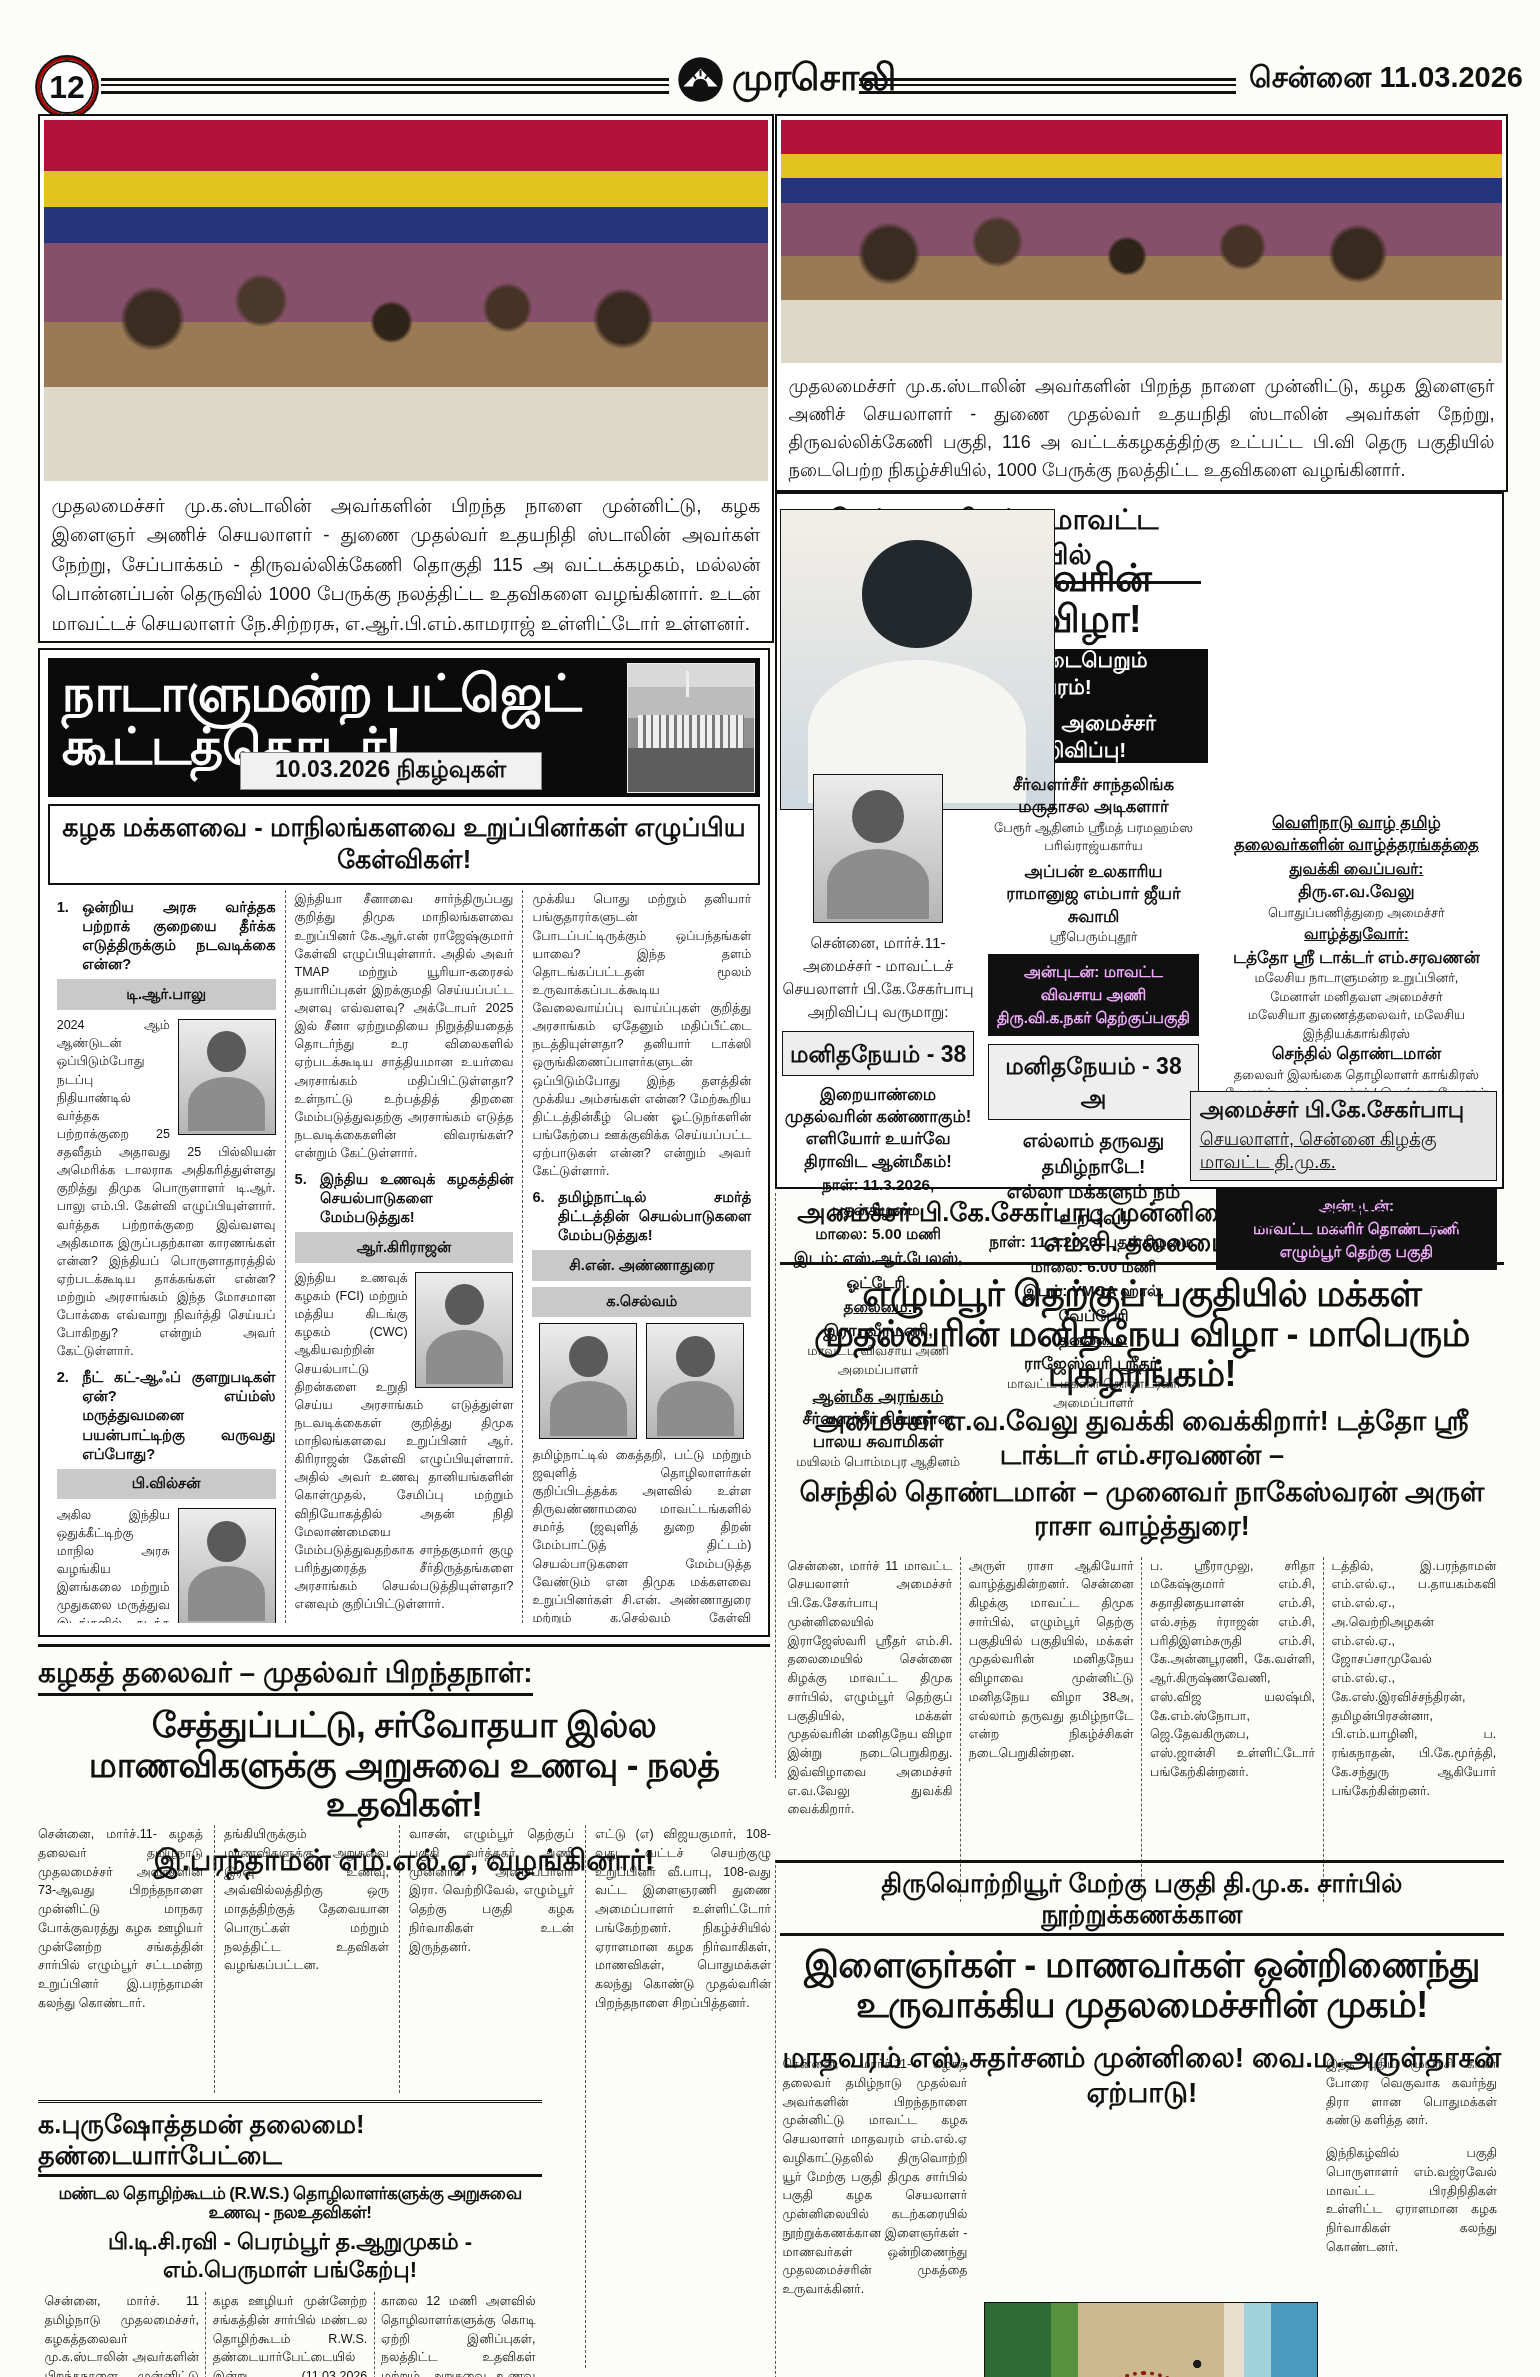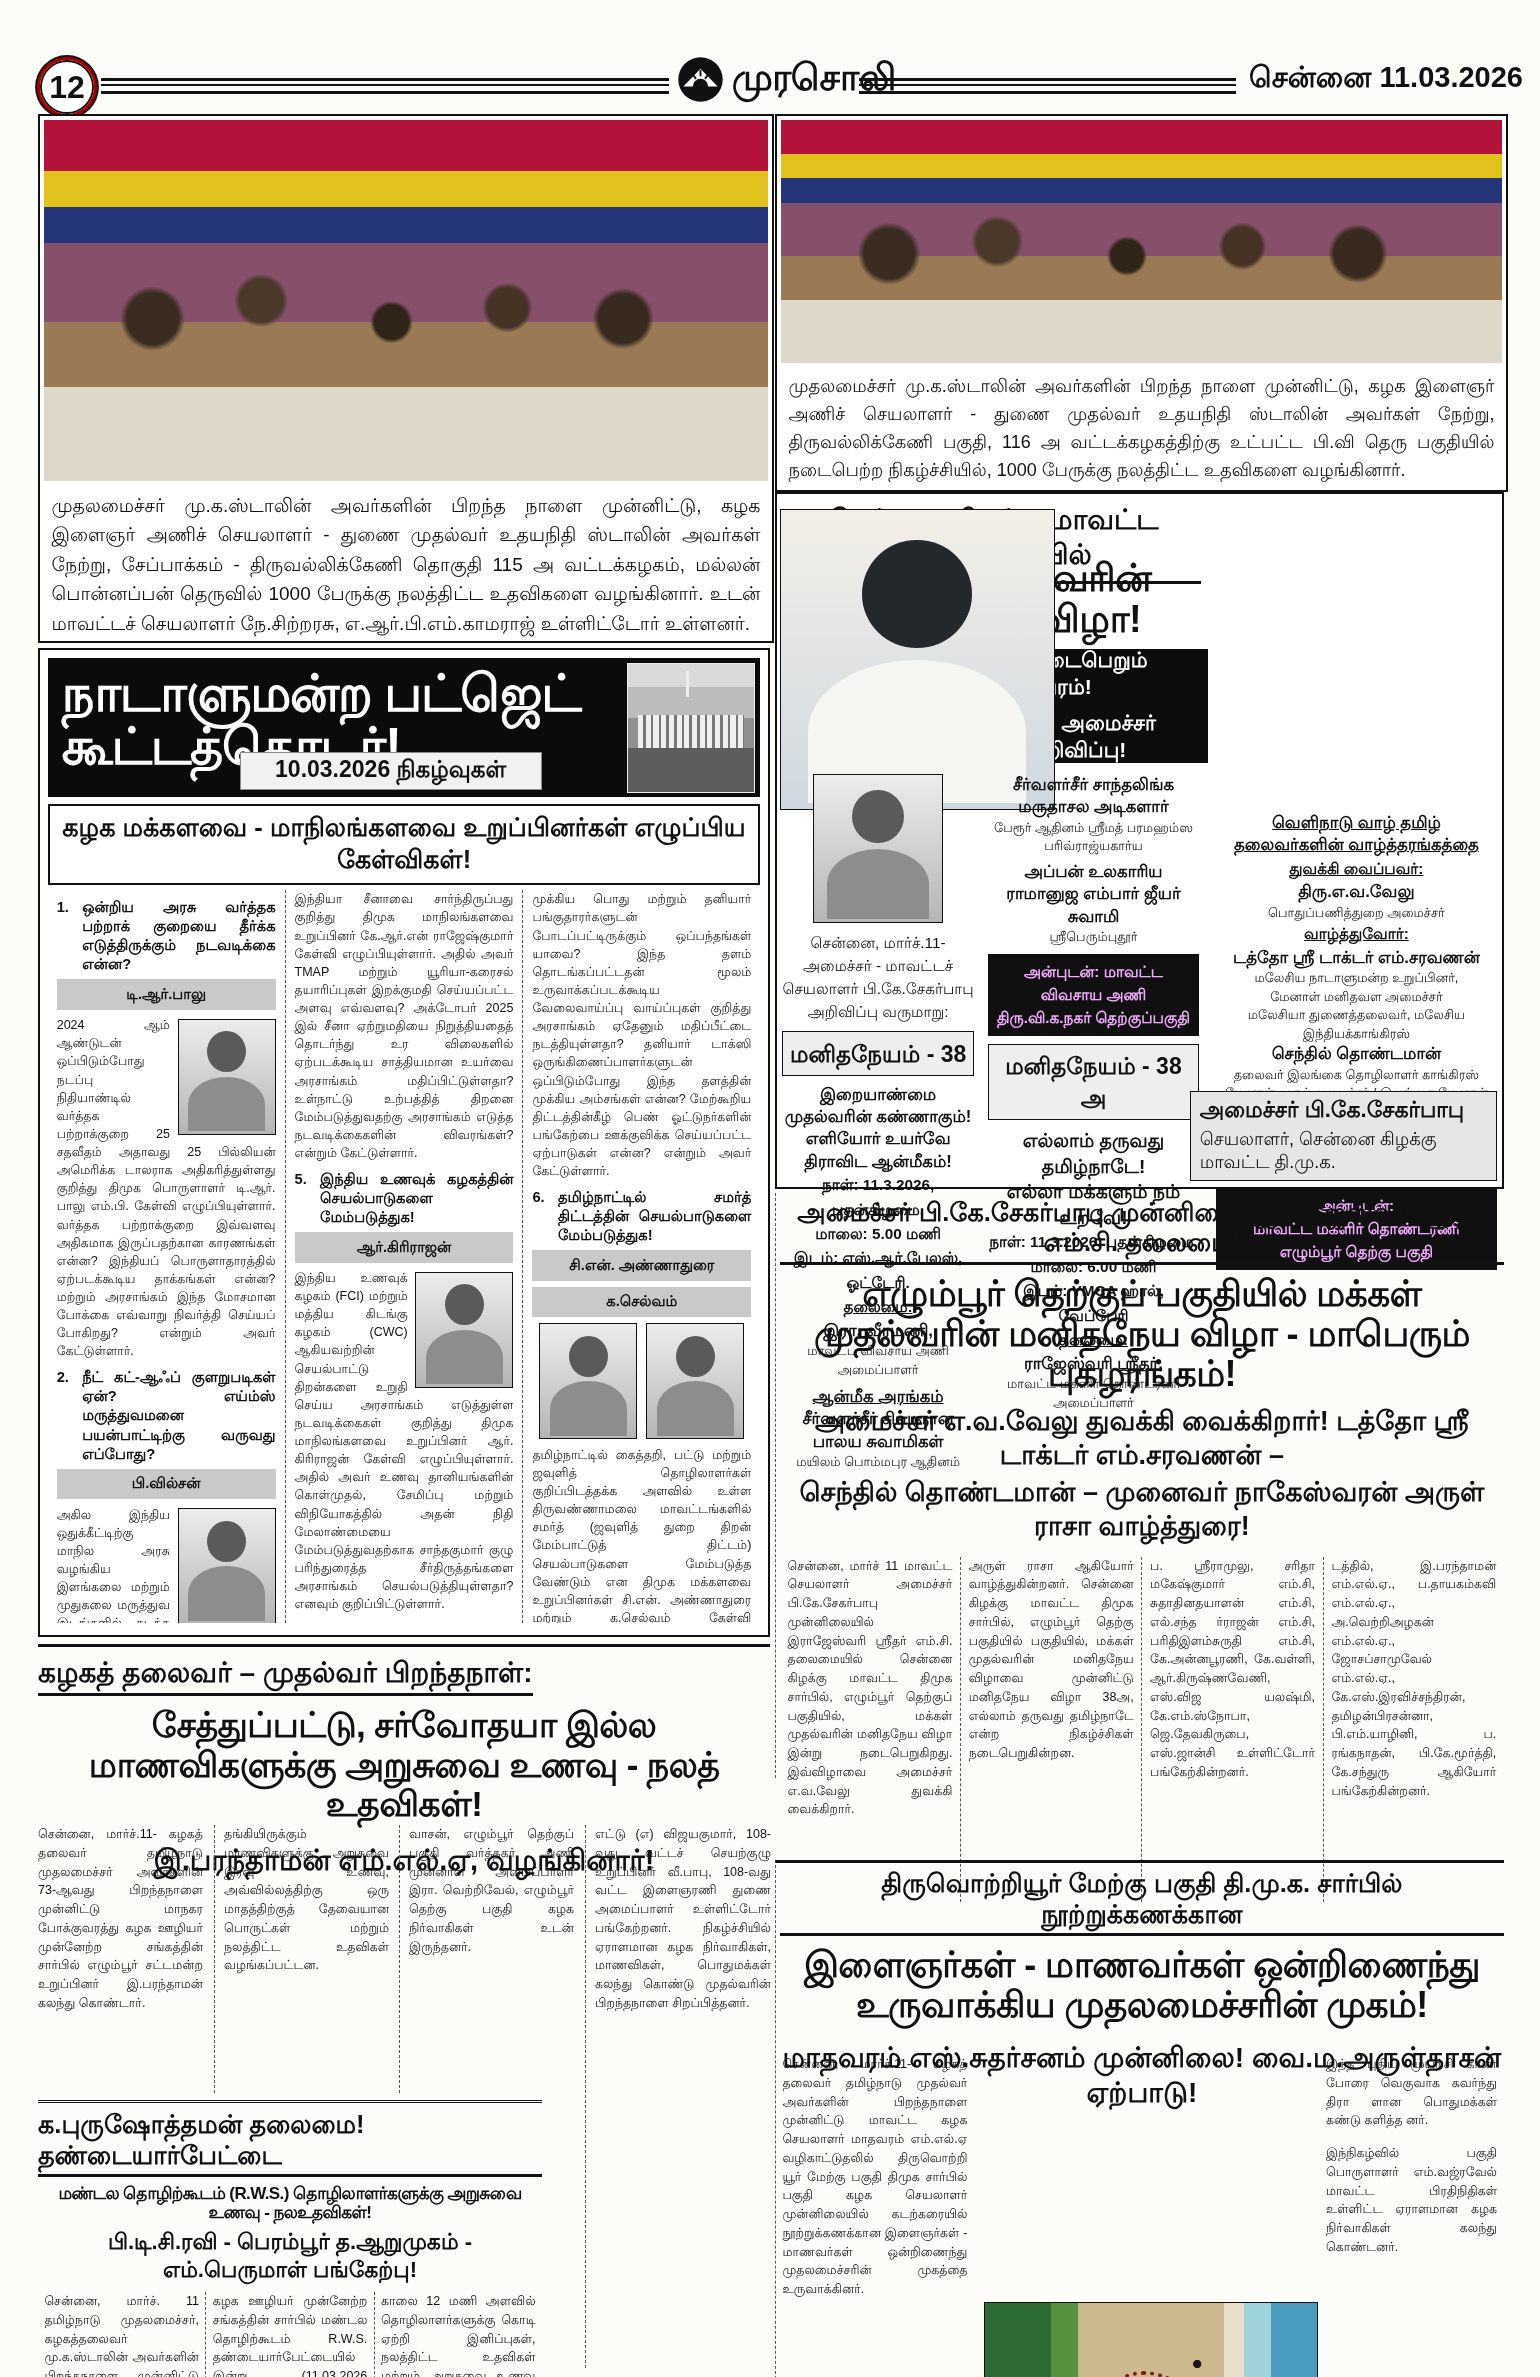--- a/index.html
+++ b/index.html
@@ -267,21 +267,21 @@
       <div class="role">தலைவர் - சுவீஸ் தமிழ் இலக்கிய சங்கம்.</div>
       <div class="blackbox">
         <div>அன்புடன்:</div>
         <div>மாவட்ட மகளிர் தொண்டரணி</div>
         <div>எழும்பூர் தெற்கு பகுதி</div>
       </div>
     </div>
 
     <div class="abs signbox" style="right:5.1px;bottom:6.4px;width:300px;">
       <div style="font-weight:bold;font-size:22px;text-align:left;padding-left:6.4px;">அமைச்சர் பி.கே.சேகர்பாபு</div>
-      <div style="font-size:18px;text-align:left;padding-left:6.4px;margin-top:3.8px;">செயலாளர்,  சென்னை கிழக்கு மாவட்ட தி.மு.க.</div>
+      <div style="font-size:18px;text-align:left;padding-left:6.4px;margin-top:3.8px;text-decoration:underline;">செயலாளர்,  சென்னை கிழக்கு மாவட்ட தி.மு.க.</div>
     </div>
   </div>
 
   <div class="abs" style="left:775px;top:1193px;width:729px;height:585px;border-left:1.9px dashed #555;padding-left:3.8px;box-sizing:border-box;">
     <div style="text-align:center;margin-top:3.8px;">
       <span class="kick" style="font-size:25.5px;">அமைச்சர் பி.கே.சேகர்பாபு முன்னிலை! இராஜேஸ்வரி ஸ்ரீதர் எம்.சி. தலைமை!</span>
     </div>
     <div class="head1" style="font-size:36px;margin-top:9px;">எழும்பூர் தெற்குப் பகுதியில் மக்கள் முதல்வரின் மனிதநேய விழா - மாபெரும் புகழரங்கம்!</div>
     <div class="subhd" style="font-size:27px;margin-top:10.2px;">அமைச்சர் எ.வ.வேலு துவக்கி வைக்கிறார்! டத்தோ ஸ்ரீ டாக்டர் எம்.சரவணன் –</div>
     <div class="subhd" style="font-size:27px;margin-top:3.8px;">செந்தில் தொண்டமான் – முனைவர் நாகேஸ்வரன் அருள் ராசா வாழ்த்துரை!</div>

